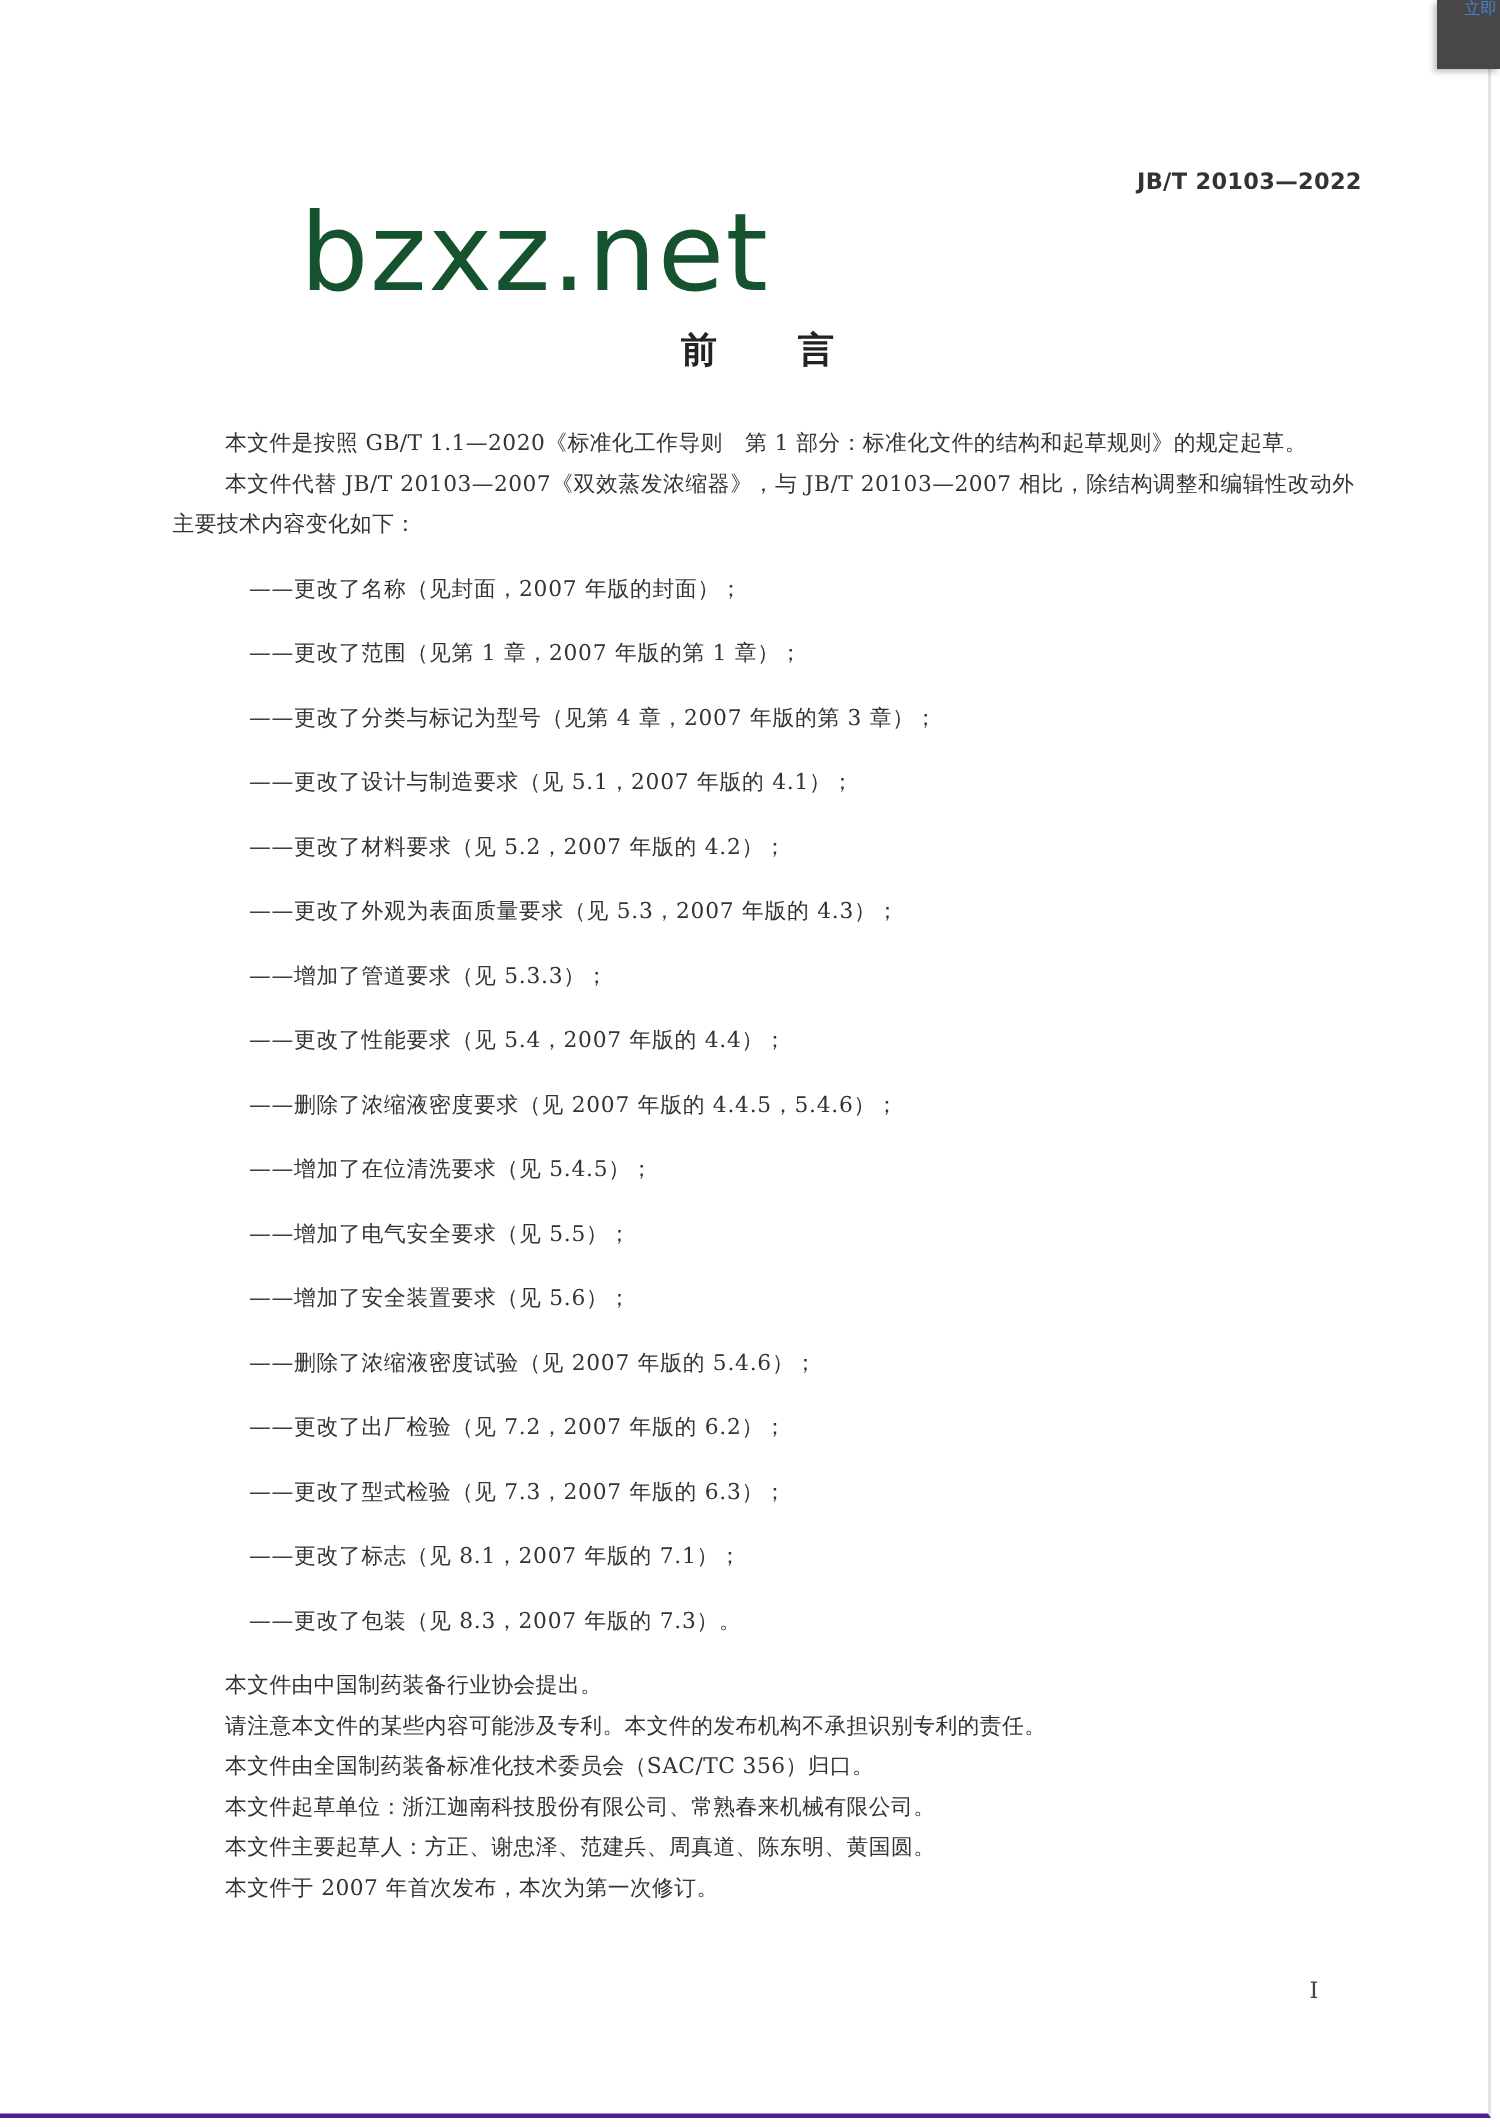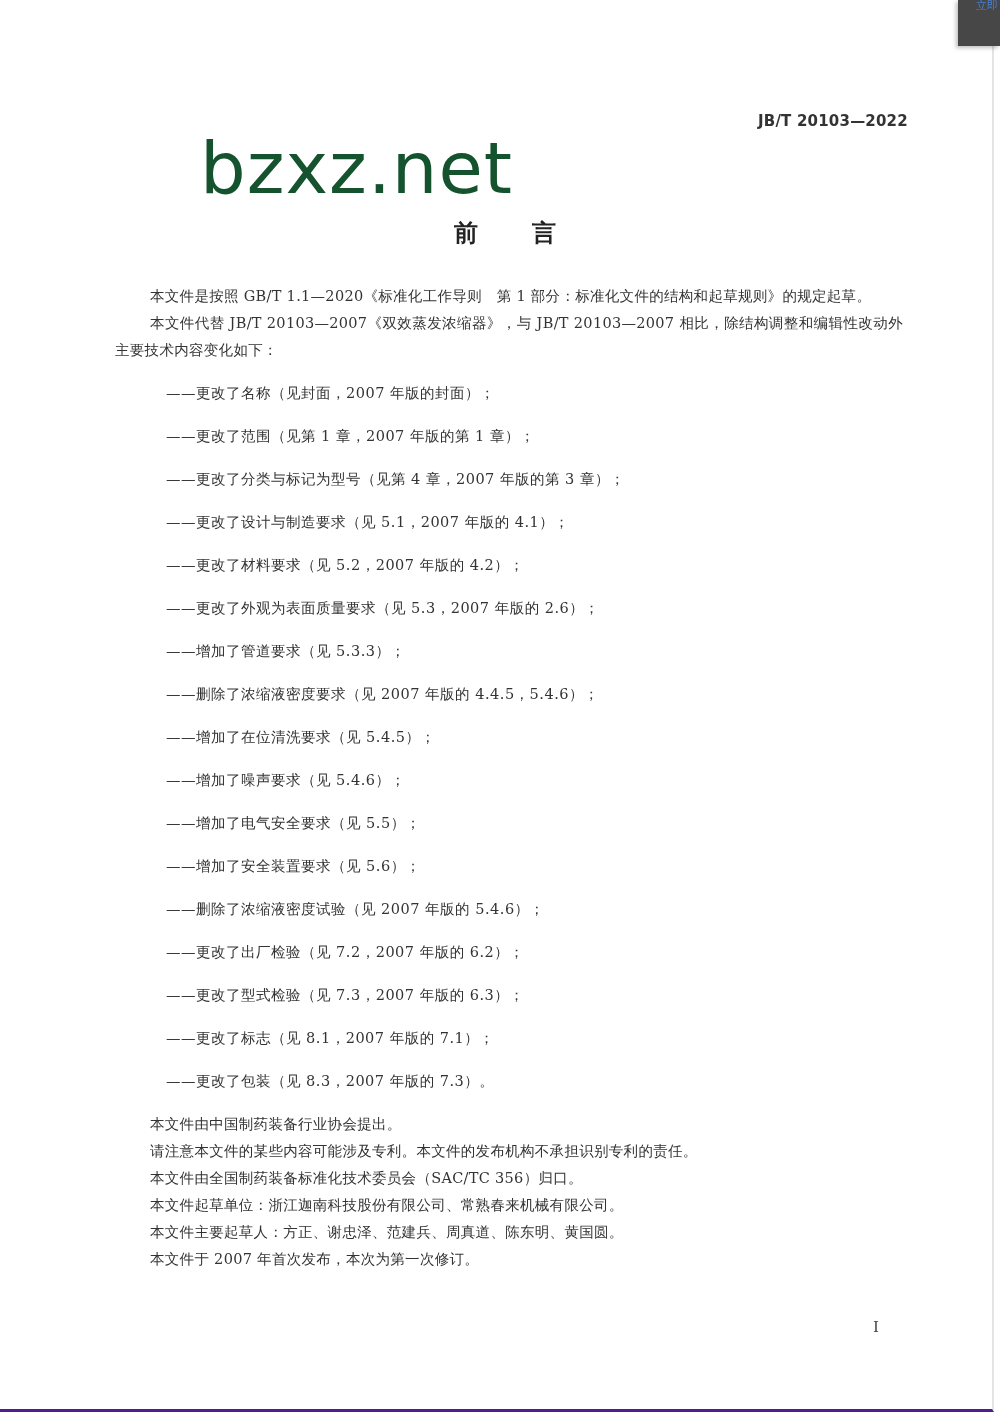--- a/index.html
+++ b/index.html
@@ -73,25 +73,25 @@
 
   <div class="body-text">
     <p class="para">本文件是按照 GB/T 1.1—2020《标准化工作导则　第 1 部分：标准化文件的结构和起草规则》的规定起草。</p>
     <p class="para">本文件代替 JB/T 20103—2007《双效蒸发浓缩器》，与 JB/T 20103—2007 相比，除结构调整和编辑性改动外主要技术内容变化如下：</p>
 
     <p class="item">——更改了名称（见封面，2007 年版的封面）；</p>
     <p class="item">——更改了范围（见第 1 章，2007 年版的第 1 章）；</p>
     <p class="item">——更改了分类与标记为型号（见第 4 章，2007 年版的第 3 章）；</p>
     <p class="item">——更改了设计与制造要求（见 5.1，2007 年版的 4.1）；</p>
     <p class="item">——更改了材料要求（见 5.2，2007 年版的 4.2）；</p>
-    <p class="item">——更改了外观为表面质量要求（见 5.3，2007 年版的 2.6）；</p>
+    <p class="item">——更改了外观为表面质量要求（见 5.3，2007 年版的 4.3）；</p>
     <p class="item">——增加了管道要求（见 5.3.3）；</p>
+    <p class="item">——更改了性能要求（见 5.4，2007 年版的 4.4）；</p>
     <p class="item">——删除了浓缩液密度要求（见 2007 年版的 4.4.5，5.4.6）；</p>
     <p class="item">——增加了在位清洗要求（见 5.4.5）；</p>
-    <p class="item">——增加了噪声要求（见 5.4.6）；</p>
     <p class="item">——增加了电气安全要求（见 5.5）；</p>
     <p class="item">——增加了安全装置要求（见 5.6）；</p>
     <p class="item">——删除了浓缩液密度试验（见 2007 年版的 5.4.6）；</p>
     <p class="item">——更改了出厂检验（见 7.2，2007 年版的 6.2）；</p>
     <p class="item">——更改了型式检验（见 7.3，2007 年版的 6.3）；</p>
     <p class="item">——更改了标志（见 8.1，2007 年版的 7.1）；</p>
     <p class="item">——更改了包装（见 8.3，2007 年版的 7.3）。</p>
 
     <p class="para">本文件由中国制药装备行业协会提出。</p>
     <p class="para">请注意本文件的某些内容可能涉及专利。本文件的发布机构不承担识别专利的责任。</p>

